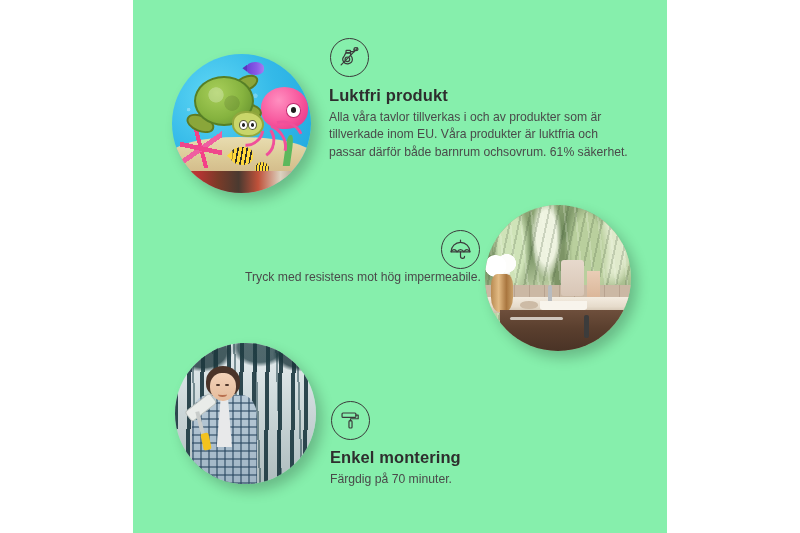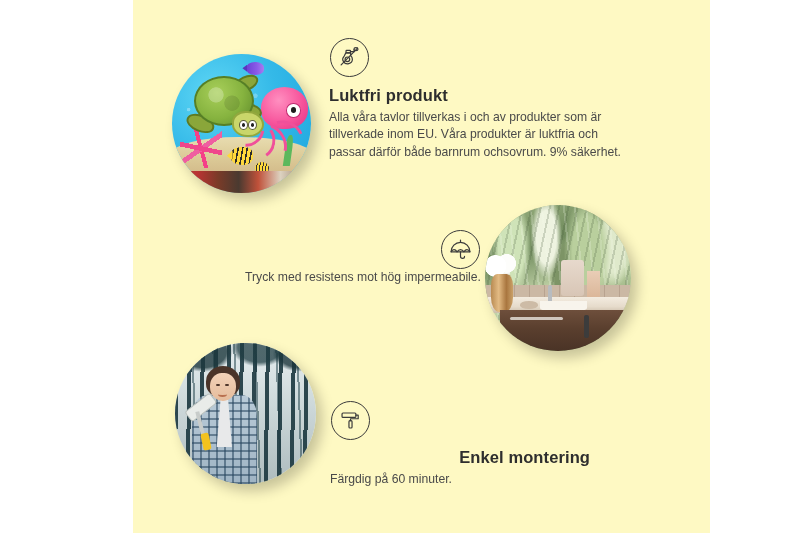--- a/index.html
+++ b/index.html
@@ -21,23 +21,22 @@
     background: #ffffff;
   }
 
   
   #canvas {
     position: absolute;
     left: 133px;
     top: 0;
     width: 534px;
     height: 533px;
-    background: #fef9c3;
+    background: #86efac;
     overflow: hidden;
-    padding-left: 43px;
   }
 
   
   .bubble {
     position: absolute;
     border-radius: 50%;
     overflow: hidden;
     box-shadow: 6px 7px 13px rgba(0,0,0,0.22);
   }
   .bubble .img {
@@ -328,21 +327,21 @@
   #feature-waterproof .icon-circle { margin-left: auto; margin-right: 1px; }
   #feature-waterproof h3 { margin-top: 7px; }
 
   
   #feature-easy {
     left: 197px;  
     top: 401px;
     width: 260px;
   }
   #feature-easy .icon-circle { margin-left: 1px; }
-  #feature-easy h3 { margin-top: 8px; text-align: right; }
+  #feature-easy h3 { margin-top: 8px; }
 </style>
 </head>
 <body>
 
 <div id="stage">
 
   <div id="canvas">
 
     <div class="bubble" id="bubble-ocean">
       <div class="img">
@@ -412,21 +411,21 @@
         <svg width="25" height="25" viewBox="0 0 26 26" fill="none" stroke="#3b3b3b" stroke-width="1.25" stroke-linecap="round" stroke-linejoin="round">
           <path d="M7.5 11.5 C6 13 5.5 15.2 6.6 17 C7.7 18.9 10 19.9 12.2 19.4 C14.4 18.9 16 17 16 14.8 C16 13.2 15.3 12.1 14.2 11.2 L14.2 8.2 L9.2 8.2 Z"></path>
           <rect x="9.4" y="5.6" width="4.6" height="2.6" rx="0.6"></rect>
           <path d="M14 6.9 L17.8 6.9 L17.8 4.9"></path>
           <ellipse cx="19.7" cy="4.3" rx="2.1" ry="1.5"></ellipse>
           <circle cx="10.8" cy="14.9" r="2.4"></circle>
           <line x1="4.3" y1="20.6" x2="21.4" y2="3.3"></line>
         </svg>
       </div>
       <h3>Luktfri produkt</h3>
-      <p>Alla våra tavlor tillverkas i och av produkter som är tillverkade inom EU. Våra produkter är luktfria och passar därför både barnrum ochsovrum. 9% säkerhet.</p>
+      <p>Alla våra tavlor tillverkas i och av produkter som är tillverkade inom EU. Våra produkter är luktfria och passar därför både barnrum ochsovrum. 61% säkerhet.</p>
     </div>
 
     <div class="feature" id="feature-waterproof">
       <div class="icon-circle">
         <svg width="25" height="25" viewBox="0 0 26 26" fill="none" stroke="#3b3b3b" stroke-width="1.25" stroke-linecap="round" stroke-linejoin="round">
           <path d="M3.2 15.4 C3.2 9.9 7.6 5.5 13 5.5 C18.4 5.5 22.8 9.9 22.8 15.4 Z"></path>
           <path d="M3.2 15.4 C5.1 12.3 7.3 12.3 9.5 15.4 C11.3 12.3 14.7 12.3 16.5 15.4 C18.7 12.3 20.9 12.3 22.8 15.4"></path>
           <line x1="13" y1="5.5" x2="13" y2="3.2"></line>
           <path d="M13 15.4 L13 20 C13 21.4 14 22.2 15.2 22.2 C16.4 22.2 17.2 21.3 17.2 20.2"></path>
         </svg>
@@ -436,17 +435,17 @@
 
     <div class="feature" id="feature-easy">
       <div class="icon-circle">
         <svg width="25" height="25" viewBox="0 0 26 26" fill="none" stroke="#3b3b3b" stroke-width="1.25" stroke-linecap="round" stroke-linejoin="round">
           <rect x="4.2" y="5.2" width="14.4" height="4.6" rx="1"></rect>
           <path d="M18.6 7.5 L21 7.5 L21 11.2 L13 11.2 L13 13.2"></path>
           <rect x="11.4" y="13.2" width="3.2" height="7.6" rx="1"></rect>
         </svg>
       </div>
       <h3>Enkel montering</h3>
-      <p>Färgdig på 60 minuter.</p>
+      <p>Färgdig på 70 minuter.</p>
     </div>
 
   </div>
 </div>
 
 </body></html>

